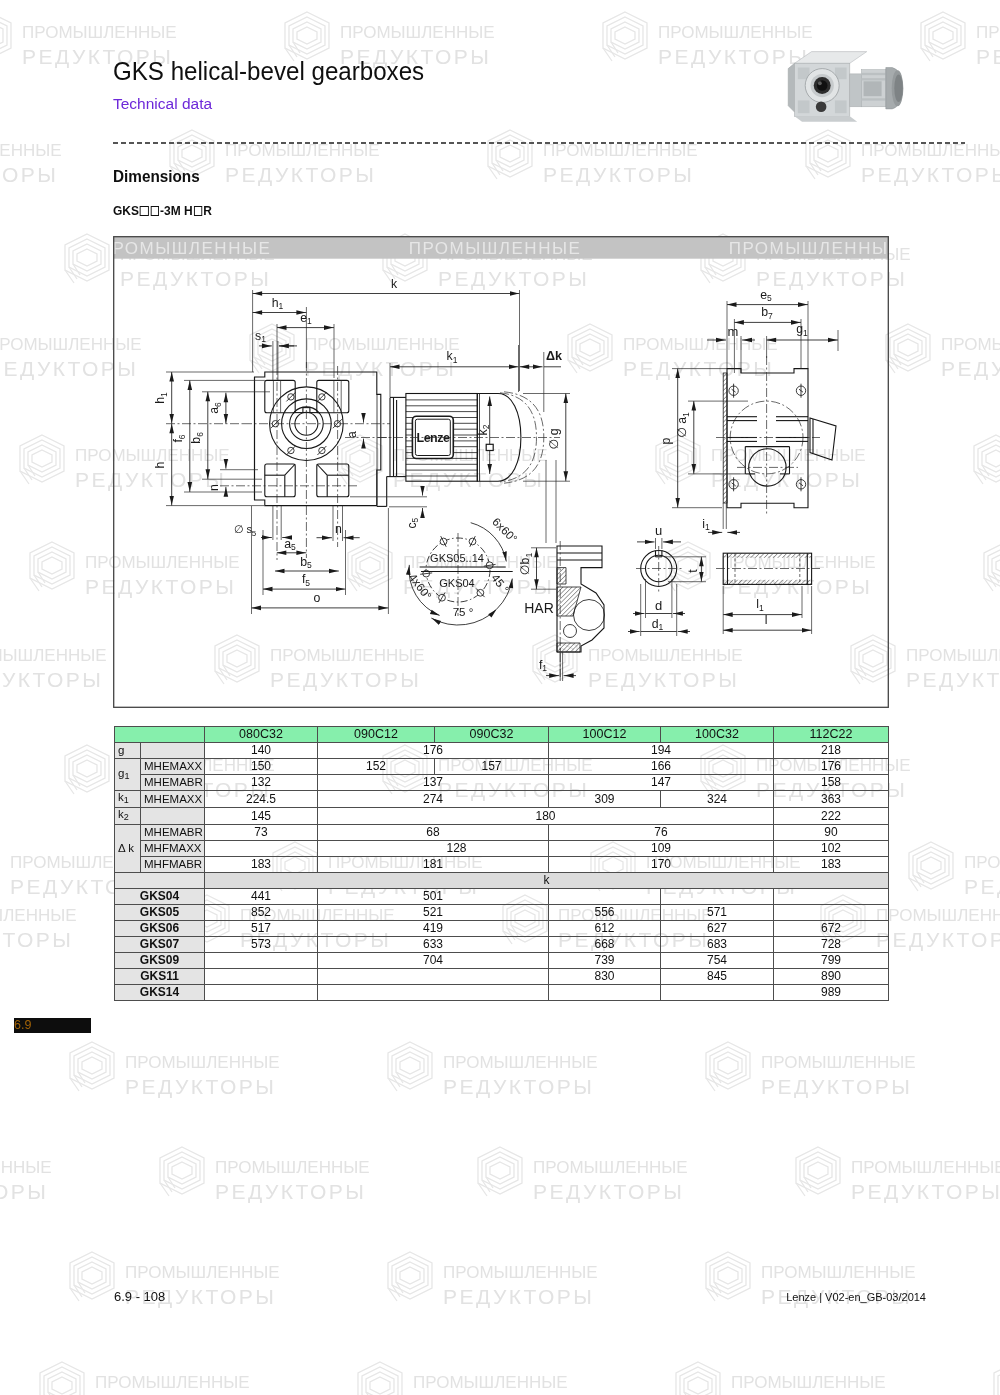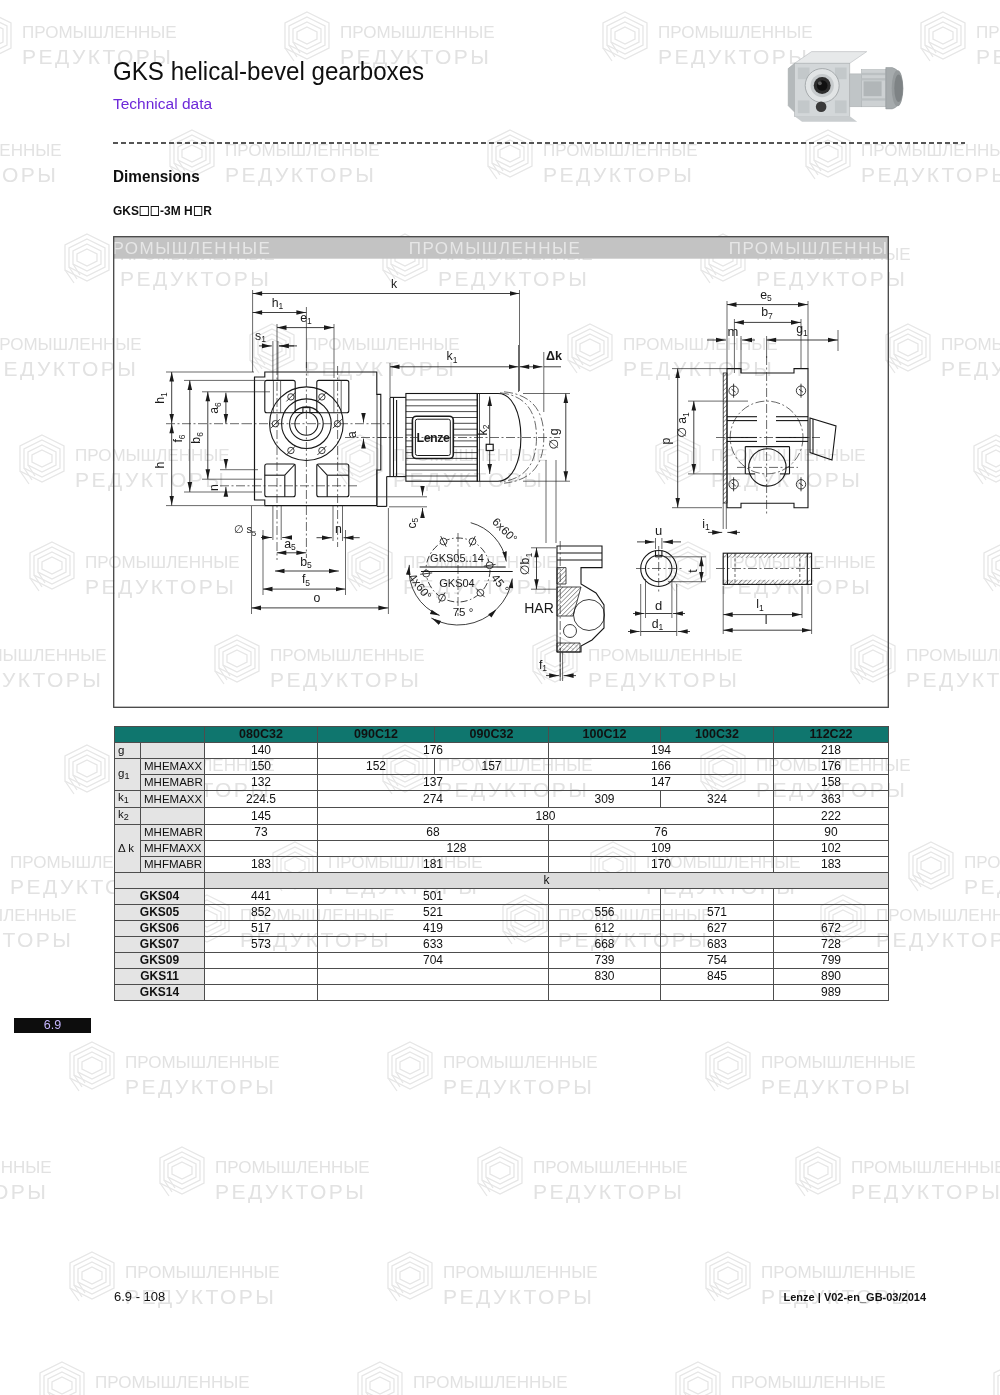--- a/index.html
+++ b/index.html
@@ -2,21 +2,21 @@
 <html><head>
 <meta charset="utf-8">
 <style>
 html,body{margin:0;padding:0}
 body{width:1000px;height:1395px;position:relative;font-family:"Liberation Sans",sans-serif;background:#fff;overflow:hidden}
 .abs{position:absolute}
 svg text{font-family:"Liberation Sans",sans-serif;fill:#1a1a1a}
 table.dt{border-collapse:collapse;table-layout:fixed;width:774px;font-size:12px;color:#111}
 table.dt td{border:1px solid #4d4d4d;height:15px;padding:0;text-align:center;vertical-align:middle;line-height:13px;overflow:hidden;white-space:nowrap}
 table.dt td.lab{background:#e4e4e4;text-align:left;padding-left:3px;font-size:11.5px}
-table.dt td.hd{background:#0f766e;font-weight:bold;font-size:12.5px}
+table.dt td.hd{background:#86efac;font-weight:normal;font-size:12.5px}
 table.dt td.gk{background:#e4e4e4;font-weight:bold;text-align:center}
 table.dt td.kk{background:#dcdcdc}
 table.dt sub{font-size:9px;vertical-align:-2px}
 .sq{display:inline-block;width:7.5px;height:7.5px;border:1.3px solid #111;margin:0 1px;vertical-align:-0.5px}
 </style>
 </head>
 <body>
 
 <svg class="abs" style="left:0;top:0" width="1000" height="1395" viewBox="0 0 1000 1395">
 <defs>
@@ -817,17 +817,17 @@
           <td></td>
           <td colspan="2"></td>
           <td></td>
           <td></td>
           <td>989</td>
         </tr>
 </tbody>
     </table>
 </div>
 
-<div class="abs" style="left:14px;top:1018px;width:77px;height:15px;background:#0d0d0d;color:#c4b5fd;font-size:12.5px;text-align:center;line-height:15px">6.9</div>
+<div class="abs" style="left:14px;top:1018px;width:77px;height:15px;background:#0d0d0d;color:#a16207;font-size:12.5px;line-height:15px">6.9</div>
 
 <div class="abs" style="left:114px;top:1289px;font-size:13px;font-weight:normal;color:#111">6.9 - 108</div>
 
-<div class="abs" style="left:744px;top:1291px;width:182px;font-size:11px;font-weight:bold;color:#111;text-align:right">Lenze | V02-en_GB-03/2014</div>
+<div class="abs" style="left:744px;top:1291px;width:182px;font-size:11px;font-weight:normal;color:#111;text-align:right">Lenze | V02-en_GB-03/2014</div>
 
 </body></html>

